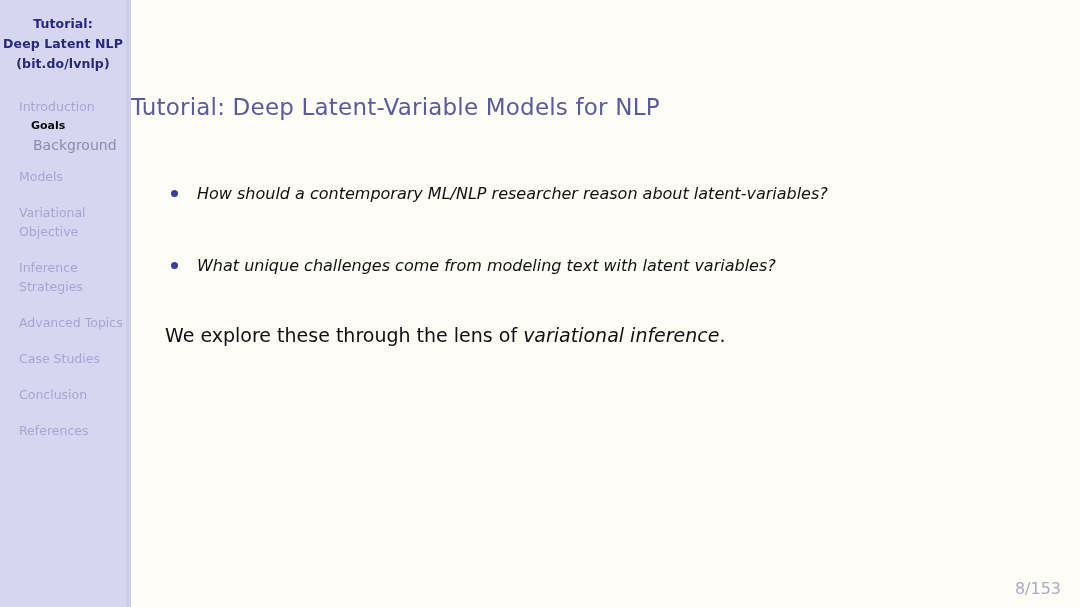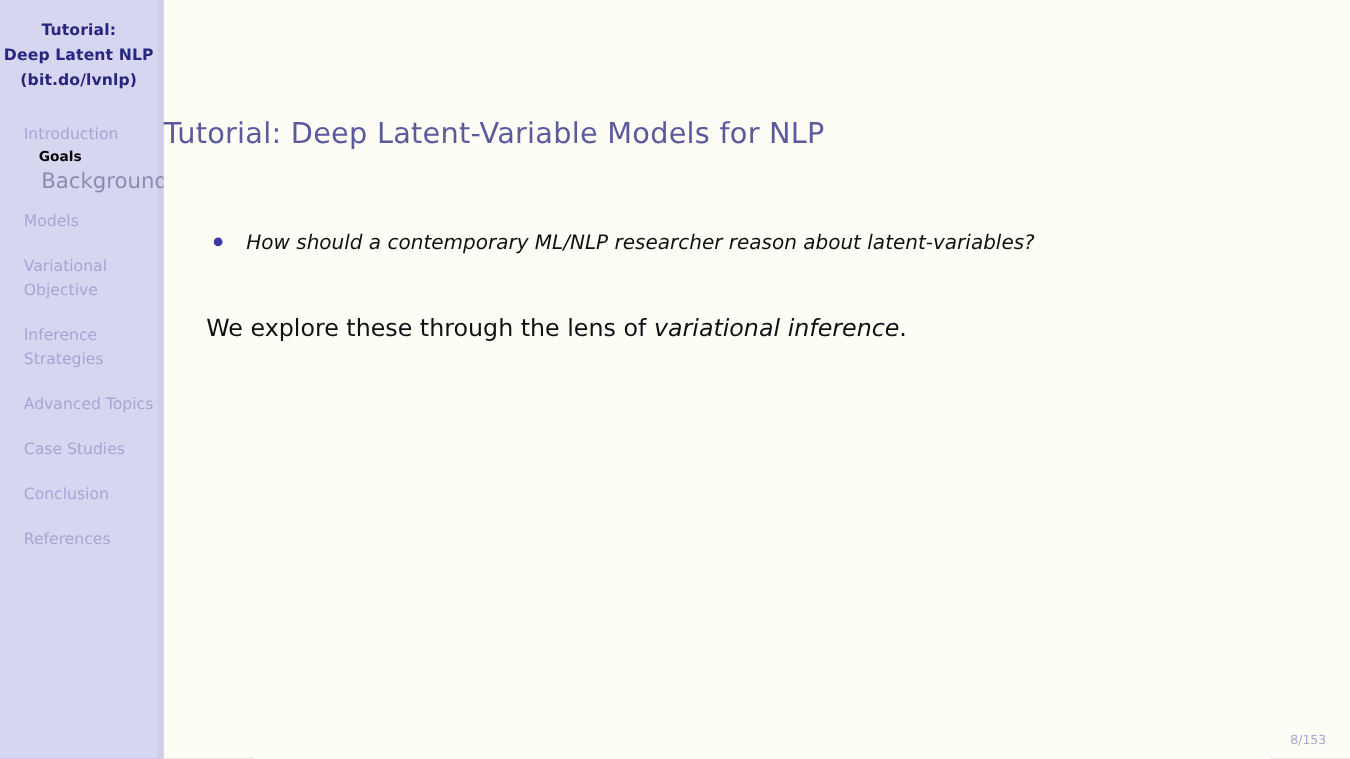--- a/index.html
+++ b/index.html
@@ -50,21 +50,21 @@
     text-align: left;
     padding-left: 19px;
     font-size: 12.5px;
     line-height: 19px;
     color: #a7a5d4;
     margin-bottom: 17px;
   }
   .nav-section .l2 { display: block; }
   .nav-sub {
     padding-left: 14px;
-    font-size: 17px;
+    font-size: 14px;
     line-height: 18px;
     color: #a09eca;
     margin-top: 1px;
   }
   .nav-sub.current {
     color: #08080a;
     font-weight: bold;
     font-size: 11px;
     padding-left: 12px;
   }
@@ -128,21 +128,21 @@
     line-height: 34px;
     color: #101014;
     padding-left: 0px;
   }
   .closing em { font-style: italic; }
 
   .page-number {
     position: absolute;
     right: 19px;
     bottom: 9px;
-    font-size: 10px;
+    font-size: 16px;
     color: #aaa9cc;
     margin-left: 16px;
   }
 </style>
 </head>
 <body>
 
 <div class="slide">
 
   <div class="sidebar">
@@ -201,20 +201,24 @@
   <div class="main">
 
     <div class="slide-title">Tutorial: Deep Latent-Variable Models for NLP</div>
 
     <div class="body-block">
       <ul class="bullets">
         <li>
           <span class="dot"></span>
           <span>How should a contemporary ML/NLP researcher reason about latent-variables?</span>
         </li>
+        <li>
+          <span class="dot"></span>
+          <span>What unique challenges come from modeling text with latent variables?</span>
+        </li>
       </ul>
 
       <div class="closing">
         <span>We explore these through the lens of </span><em>variational inference</em><span>.</span>
       </div>
     </div>
 
     <div class="page-number">8/153</div>
 
   </div>

